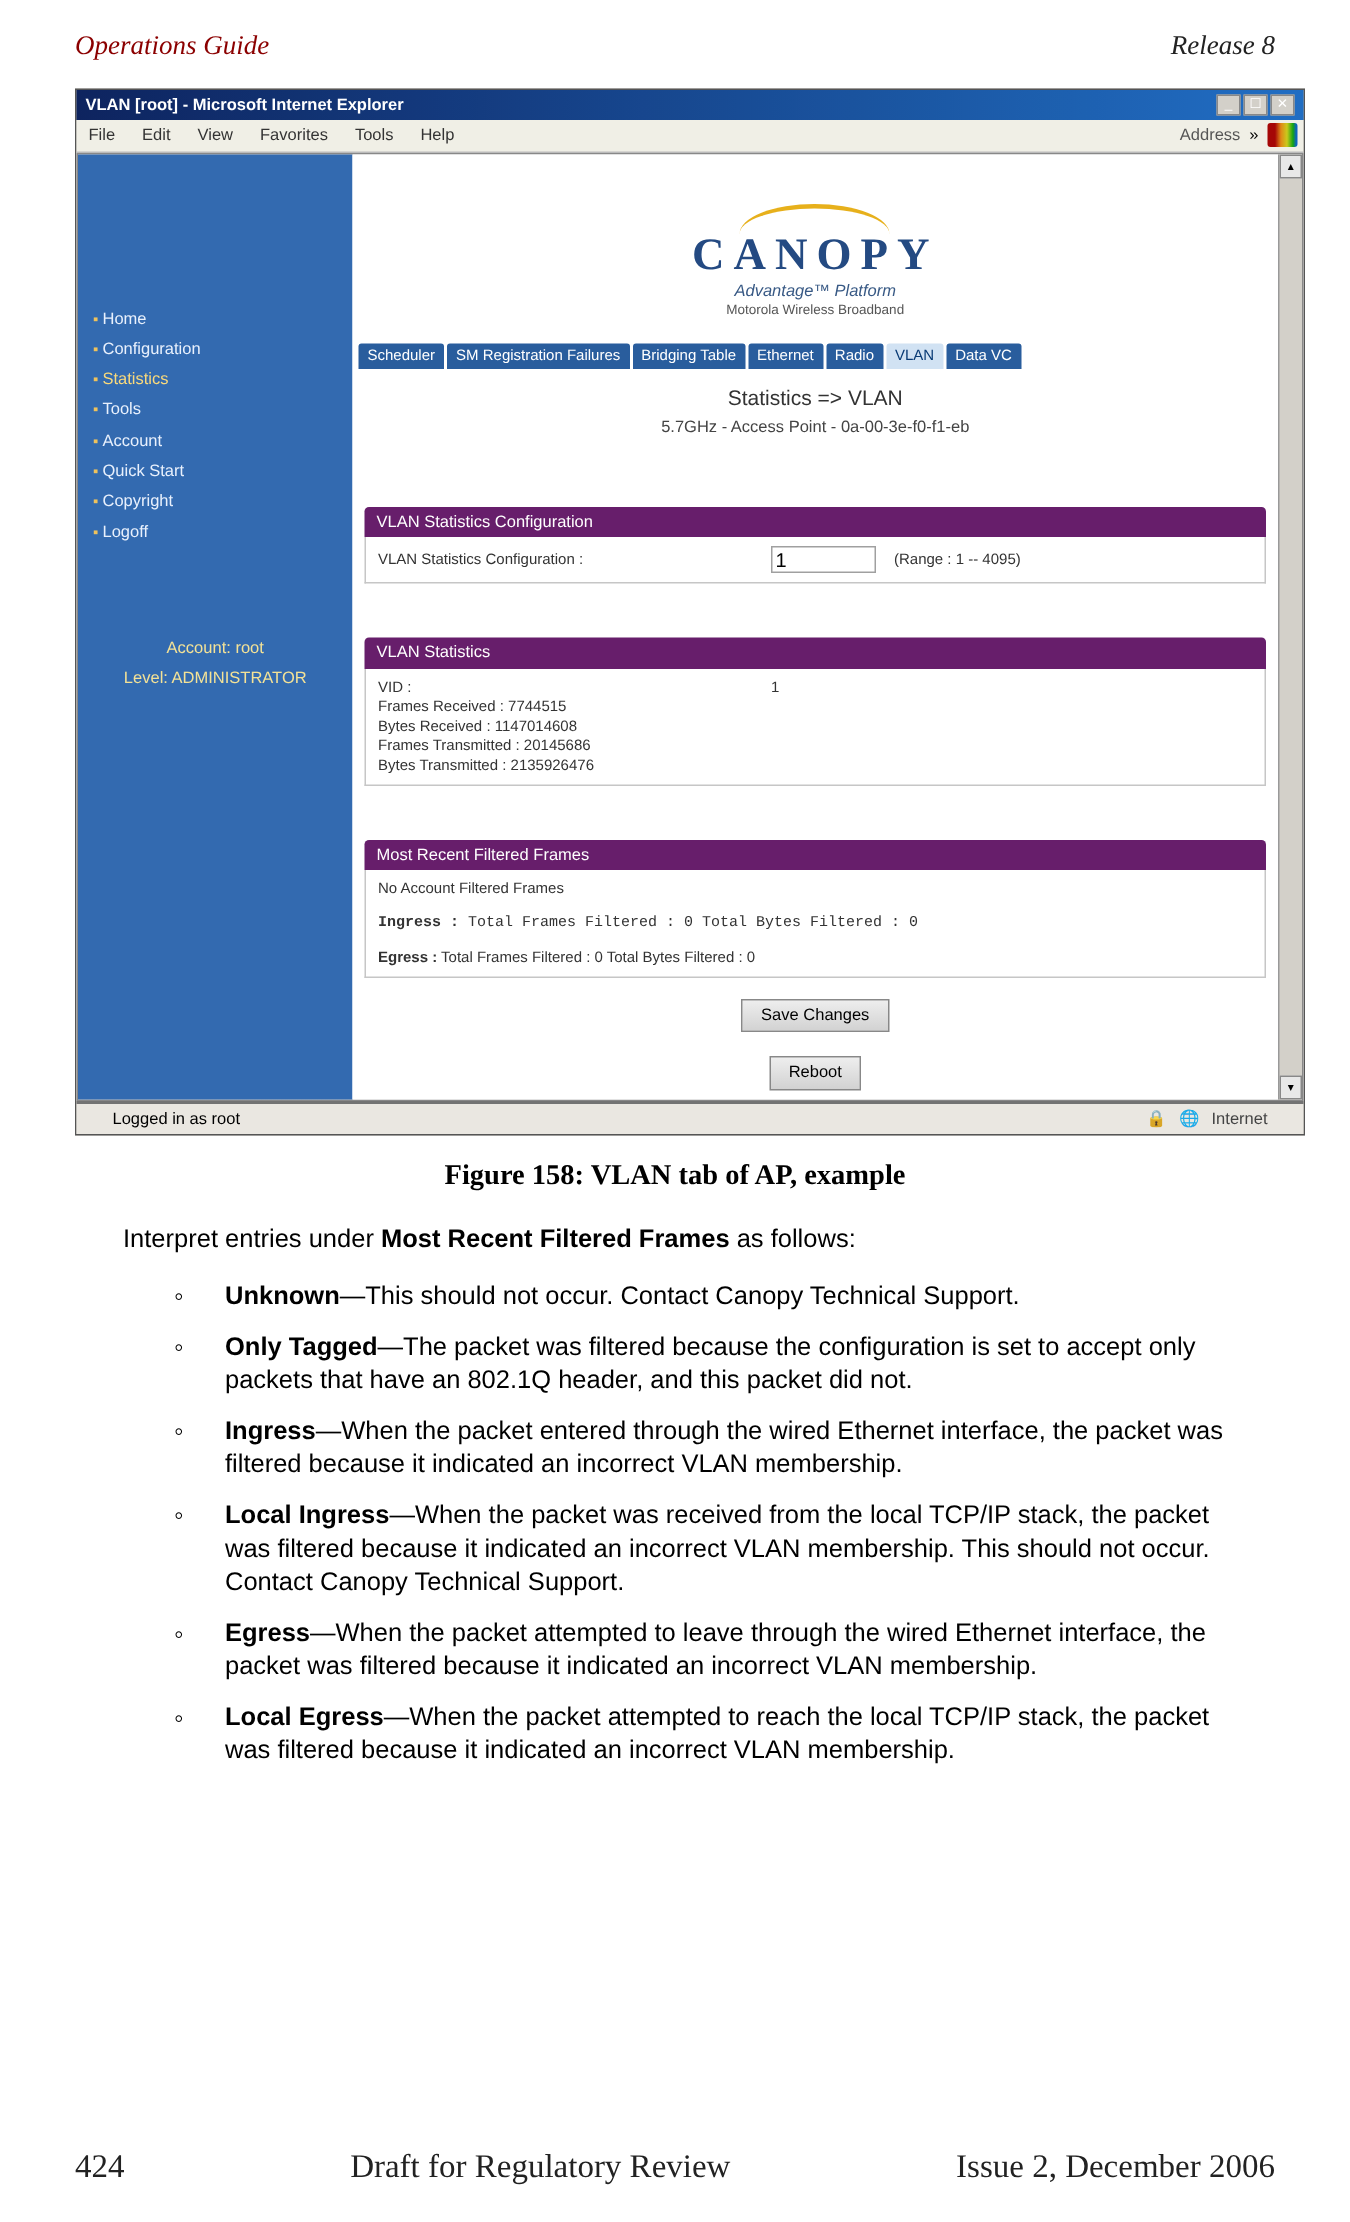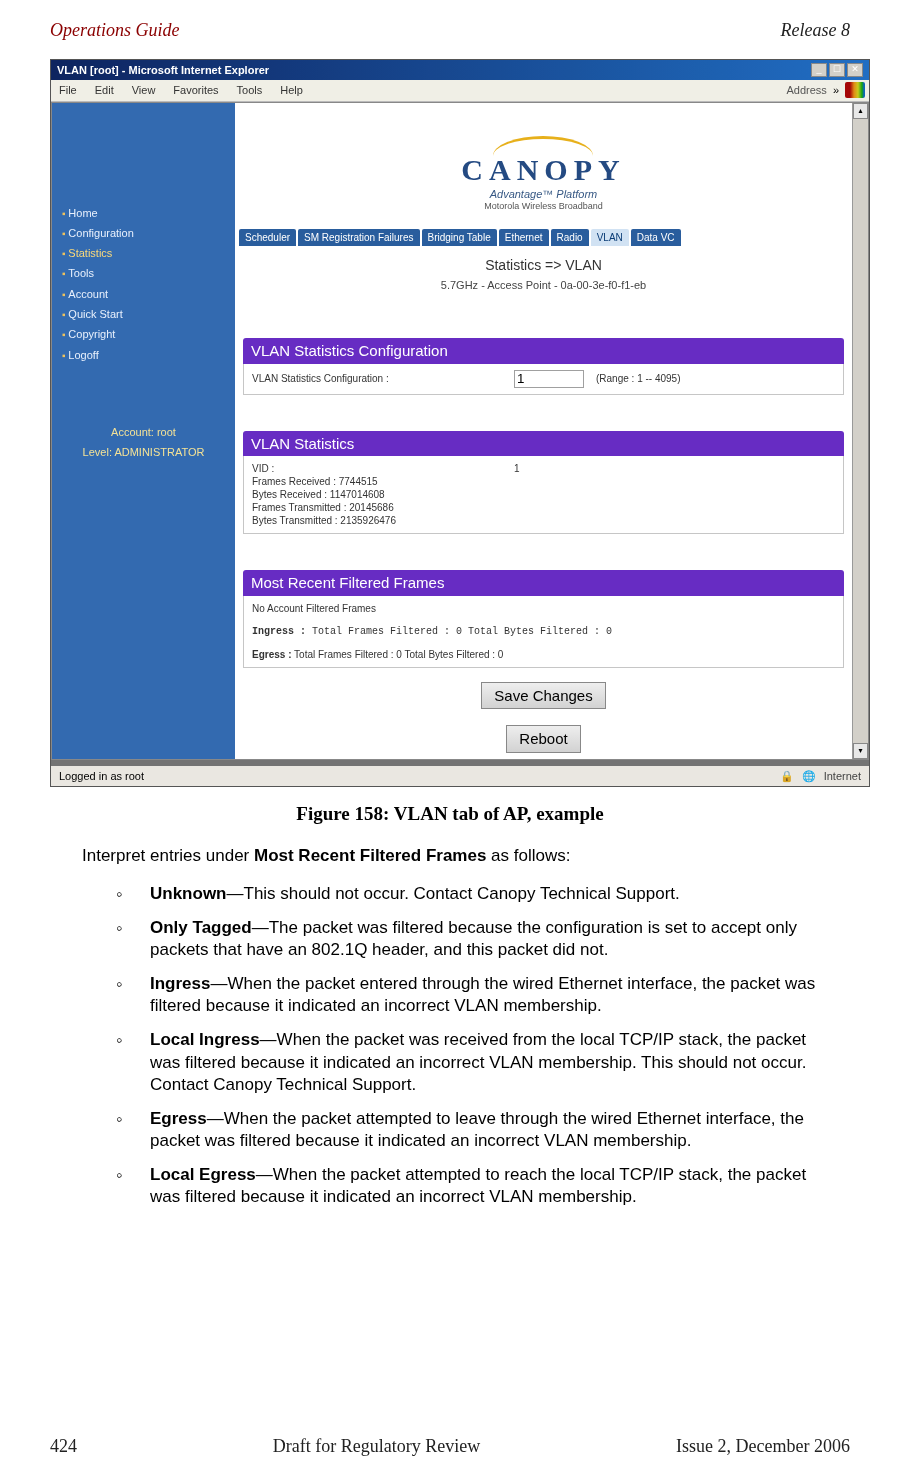--- a/index.html
+++ b/index.html
@@ -112,38 +112,38 @@
     background: #215ea9; color: #fff; padding: 2px 6px; font-size: 10px;
     border-radius: 2px 2px 0 0;
   }
   .tab.active { background: #cfe2f6; color: #013c80; }
   .page-title { text-align: center; font-size: 14px; padding: 10px 0 4px 0; color: #333; }
   .page-sub { text-align: center; font-size: 11px; color: #444; padding-bottom: 10px; }
   .panel {
     margin: 4px 8px;
   }
   .panel-head {
-    background: #6d28d9; color: #fff; padding: 3px 8px; font-size: 15px;
+    background: #701a75; color: #fff; padding: 3px 8px; font-size: 11px;
     border-radius: 3px 3px 0 0;
     margin-top: 36px;
   }
   .panel-body {
     background: #fff; border: 1px solid #c6c6c6; border-top: none; padding: 6px 8px;
     color: #333; font-size: 10px;
   }
   .cfg-row { display: flex; align-items: center; gap: 12px; }
   .cfg-input { height: 18px; width: 70px; border: 1px solid #a0a0a0; background: #fff; }
   .btn {
     display: inline-block; background: linear-gradient(to bottom,#eee,#d2d2d2);
-    border: 1px solid #888; padding: 3px 12px; font-size: 15px; cursor: default;
+    border: 1px solid #888; padding: 3px 12px; font-size: 11px; cursor: default;
   }
   .btn-row { text-align: center; padding: 10px 0 6px 0; }
   .status-bar {
-    background: #eae7e0; border-top: 6px solid #737373; display: flex; justify-content: space-between;
-    padding: 3px 8px; align-items: center;
+    background: #eae7e0; border-top: 2px solid #737373; display: flex; justify-content: space-between;
+    padding: 3px 24px; align-items: center;
   }
   .status-ico { display: flex; gap: 8px; align-items: center; color: #444; }
   .lock-ico { color: #c09000; }
   .globe-ico { color: #3a70b0; }
   .figure-caption {
     text-align: center;
     font-family: "Times New Roman", serif;
     font-weight: bold;
     font-size: 19px;
     padding: 16px 0 16px 0;
@@ -157,21 +157,21 @@
   .intro-para { padding-bottom: 10px; }
   ul.defs { list-style: none; margin: 0; padding: 0 0 0 34px; }
   ul.defs > li { position: relative; padding: 6px 0 6px 34px; }
   ul.defs > li::before {
     content: "◦"; position: absolute; left: 0; top: 6px; font-size: 18px;
   }
   .footer-row {
     display: flex;
     justify-content: space-between;
     font-family: "Palatino Linotype", "Book Antiqua", Palatino, serif;
-    font-size: 18px;
+    font-size: 22px;
     margin-top: auto;
     padding: 10px 0 4px 0;
     color: #222;
   }
 </style>
 </head>
 <body>
 
 <div class="page">
 

